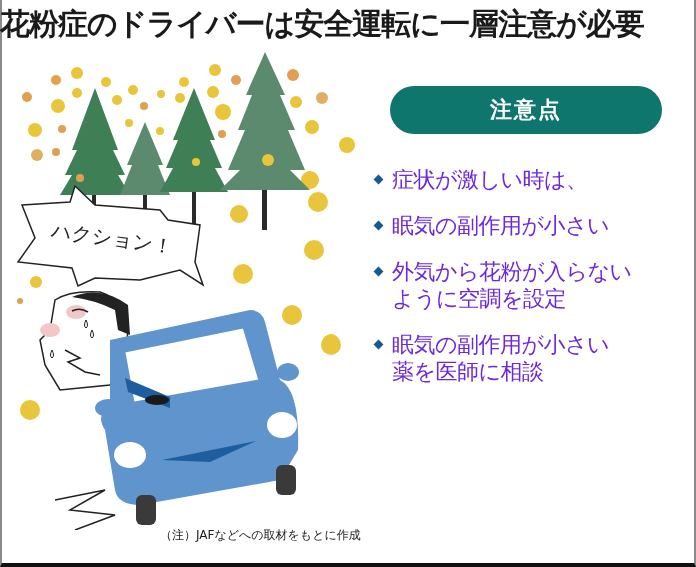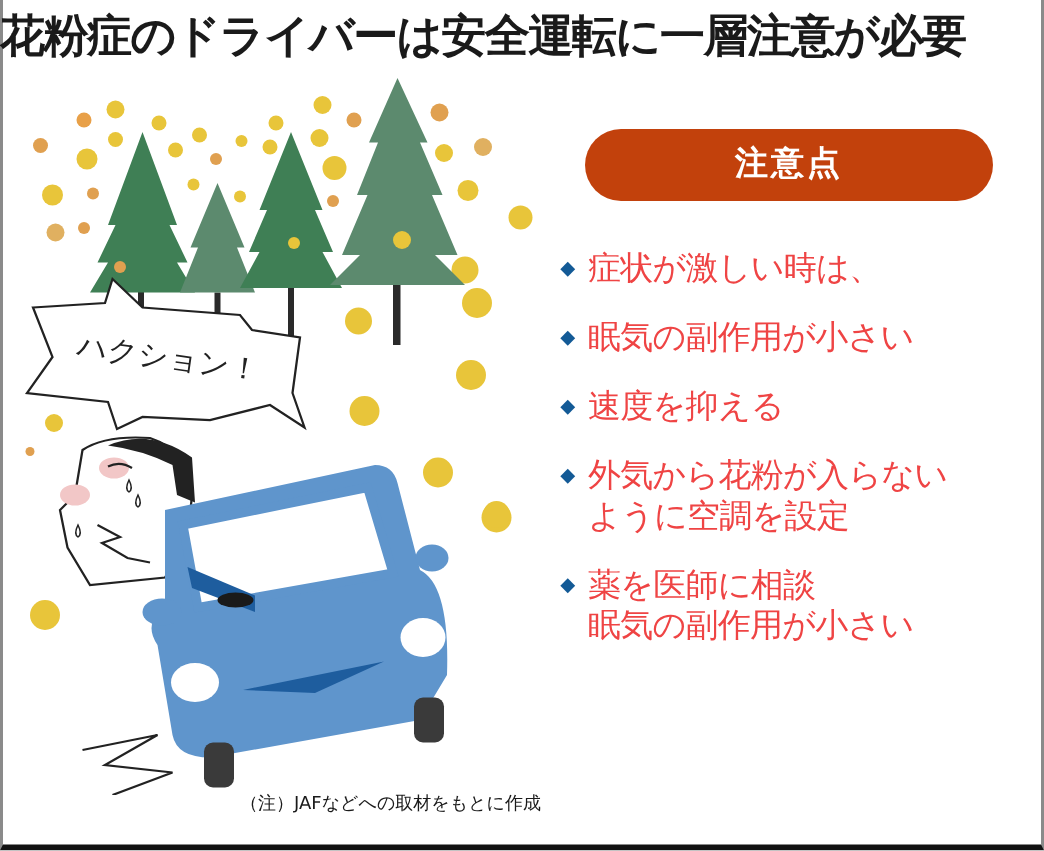--- a/index.html
+++ b/index.html
@@ -1,22 +1,22 @@
 <!DOCTYPE html>
 <html><head>
 <meta charset="utf-8">
 <style>
   html,body{margin:0;padding:0;background:#fff;}
   body{width:696px;height:567px;position:relative;overflow:hidden;font-family:"DejaVu Sans","Liberation Sans",sans-serif;}
   .frame{position:absolute;left:0;top:0;width:694px;height:563px;border-left:2px solid #8a8a8a;border-right:2px solid #8a8a8a;border-bottom:4px solid #111;box-sizing:border-box;width:696px;height:567px;}
   .title{position:absolute;left:0;top:4px;width:560px;text-align:center;font-size:30px;font-weight:bold;color:#1a1a1a;letter-spacing:-1px;white-space:nowrap;}
   .illus{position:absolute;left:0;top:40px;width:360px;height:490px;}
-  .panel-head{position:absolute;left:390px;top:86px;width:272px;height:48px;border-radius:24px;background:#c2410c;color:#fff;font-size:22px;font-weight:bold;text-align:center;line-height:48px;letter-spacing:2px;}
+  .panel-head{position:absolute;left:390px;top:86px;width:272px;height:48px;border-radius:24px;background:#0f766e;color:#fff;font-size:22px;font-weight:bold;text-align:center;line-height:48px;letter-spacing:2px;}
   .list{position:absolute;left:372px;top:166px;width:310px;margin:0;padding:0;list-style:none;}
-  .list li{position:relative;padding-left:20px;font-size:22px;line-height:27px;color:#ef4444;margin-bottom:19px;letter-spacing:-0.5px;}
+  .list li{position:relative;padding-left:20px;font-size:22px;line-height:27px;color:#6d28d9;margin-bottom:19px;letter-spacing:-0.5px;}
   .list li .bullet{position:absolute;left:3px;top:10px;width:7px;height:7px;background:#135a96;transform:rotate(45deg);}
   .list li .line{display:block;white-space:nowrap;}
   .note{position:absolute;left:160px;top:527px;font-size:12px;color:#1a1a1a;white-space:nowrap;}
 </style>
 </head>
 <body>
 
 <div class="frame"></div>
 
 <div class="title">花粉症のドライバーは安全運転に一層注意が必要</div>
@@ -119,27 +119,23 @@
   <li>
     <span class="bullet"></span>
     <span class="line">症状が激しい時は、</span>
   </li>
   <li>
     <span class="bullet"></span>
     <span class="line">眠気の副作用が小さい</span>
   </li>
   <li>
     <span class="bullet"></span>
-    <span class="line">速度を抑える</span>
-  </li>
-  <li>
-    <span class="bullet"></span>
     <span class="line">外気から花粉が入らない</span>
     <span class="line">ように空調を設定</span>
   </li>
   <li>
     <span class="bullet"></span>
+    <span class="line">眠気の副作用が小さい</span>
     <span class="line">薬を医師に相談</span>
-    <span class="line">眠気の副作用が小さい</span>
   </li>
 </ul>
 
 <div class="note">（注）JAFなどへの取材をもとに作成</div>
 
 </body></html>

